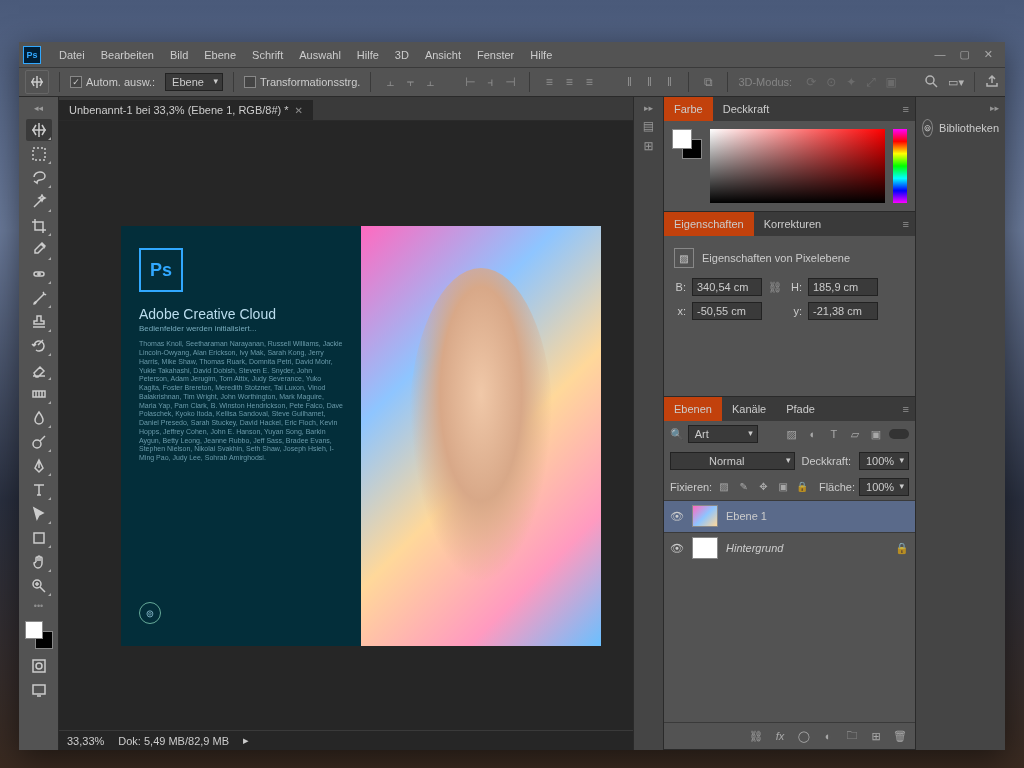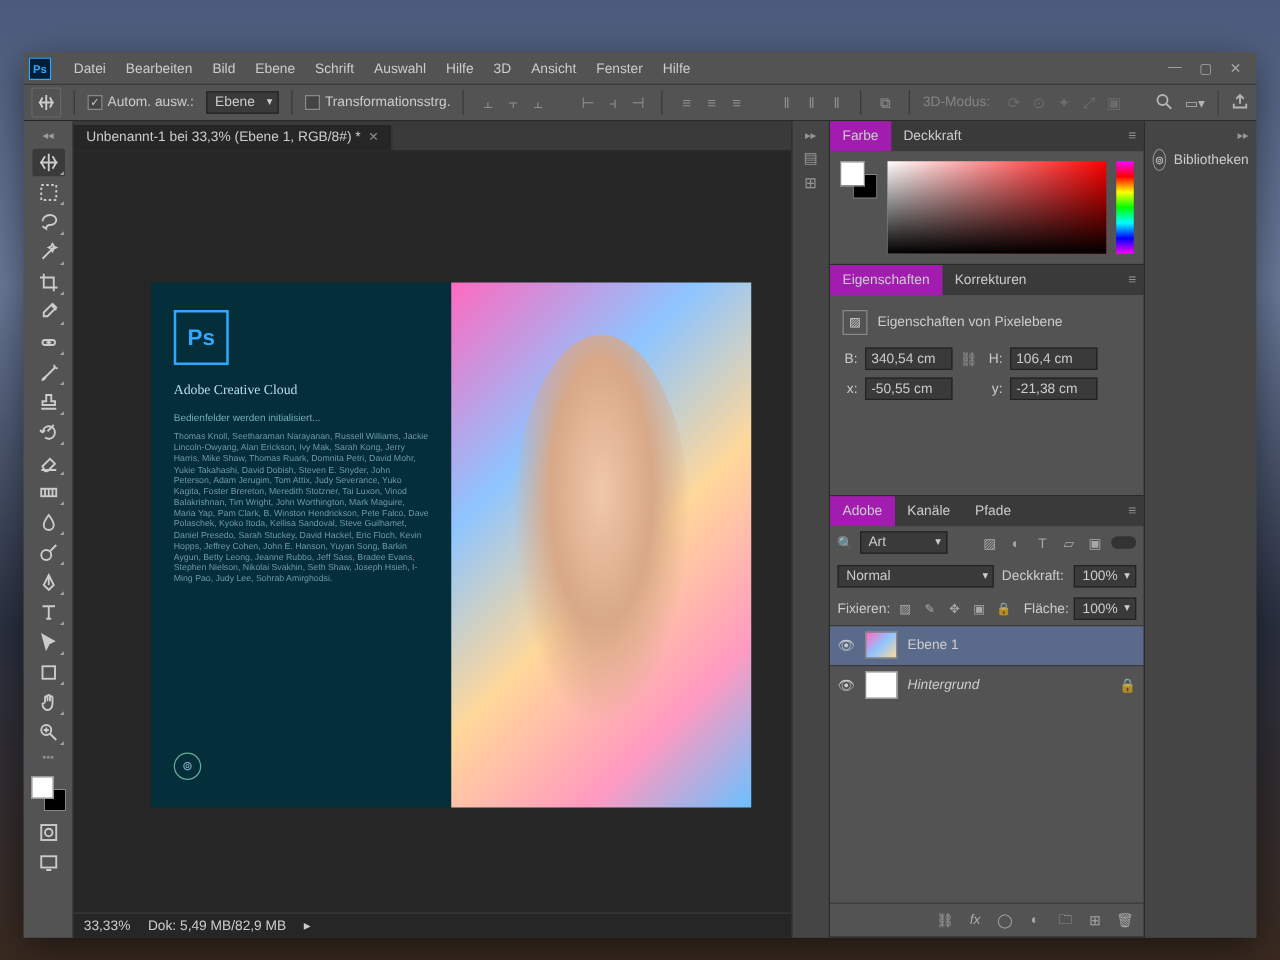--- a/index.html
+++ b/index.html
@@ -37,37 +37,37 @@
 .swatches .bg { position:absolute; right:0; bottom:0; width:18px; height:18px; background:#000; border:1px solid #888; }
 
 .canvas-area { flex:1; background:#262626; display:flex; flex-direction:column; min-width:0; }
 .doc-tabs { height:24px; background:#3a3a3a; display:flex; align-items:flex-end; border-bottom:1px solid #2a2a2a; }
 .doc-tab { background:#262626; padding:4px 10px; border-right:1px solid #3a3a3a; display:flex; align-items:center; gap:6px; }
 .doc-tab .close { font-size:10px; opacity:.6; }
 .canvas-viewport { flex:1; position:relative; overflow:hidden; }
 .splash { position:absolute; left:62px; top:105px; width:480px; height:420px; background:#032e3a; display:flex; }
 .splash-left { width:240px; padding:22px 18px; display:flex; flex-direction:column; }
 .splash-logo { width:44px; height:44px; border:2px solid #31a8ff; display:flex; align-items:center; justify-content:center; color:#31a8ff; font-weight:bold; font-size:18px; margin-bottom:14px; }
-.splash-brand { color:#bde; font-size:11px; margin-bottom:12px;font-family:Liberation Serif, serif; }
+.splash-brand { color:#bde; font-size:14px; margin-bottom:2px; }
 .splash-title { color:#31c8ff; font-size:20px; font-weight:300; margin-bottom:14px; }
 .splash-small { font-size:8px; color:#7ab; line-height:1.3; margin-bottom:6px; }
 .splash-credits { font-size:7px; color:#6a9aaa; line-height:1.25; overflow:hidden; }
 .cc-badge { width:22px; height:22px; border:1px solid #6a9; border-radius:50%; margin-top:auto; display:flex; align-items:center; justify-content:center; font-size:10px; color:#8bc; }
 .splash-right { flex:1; background:linear-gradient(135deg,#ff6ac0 0%,#8ec5ff 30%,#ffd89a 55%,#ff9ac0 80%,#6ac0ff 100%); position:relative; overflow:hidden; }
 .face { position:absolute; left:20%; top:10%; width:60%; height:75%; background:radial-gradient(ellipse at 50% 40%,#f0c8a8 0%,#d8a888 40%,transparent 70%); border-radius:50% 50% 45% 45%; }
 .status-bar { height:20px; background:#262626; border-top:1px solid #3a3a3a; display:flex; align-items:center; padding:0 8px; gap:14px; font-size:10px; color:#999; }
 
 
 .panel-gutter { width:30px; background:#454545; border-left:1px solid #2a2a2a; display:flex; flex-direction:column; align-items:center; padding-top:6px; gap:6px; }
 .panel-gutter span { opacity:.6; font-size:12px; }
 .panels { width:252px; background:#454545; border-left:1px solid #2a2a2a; display:flex; flex-direction:column; }
 .panel-section { border-bottom:1px solid #2a2a2a; display:flex; flex-direction:column; }
 .panel-tabs { height:24px; display:flex; align-items:center; background:#3a3a3a; }
 .ptab { padding:0 10px; height:100%; display:flex; align-items:center; cursor:pointer; }
-.ptab.active { background:#a21caf; }
+.ptab.active { background:#c2410c; }
 .panel-menu { margin-left:auto; padding:0 6px; opacity:.6; }
 .panel-body { background:#535353; padding:8px; }
 
 
 .color-body { display:flex; gap:8px; height:90px; }
 .mini-swatch { position:relative; width:30px; height:30px; }
 .mini-swatch .a { position:absolute; left:0; top:0; width:20px; height:20px; background:#fff; border:1px solid #888; z-index:2; }
 .mini-swatch .b { position:absolute; right:0; bottom:0; width:20px; height:20px; background:#000; border:1px solid #888; }
 .color-field { flex:1; background:linear-gradient(to right,#fff,#ff0000); position:relative; }
 .color-field::after { content:""; position:absolute; inset:0; background:linear-gradient(to bottom,transparent,#000); }
@@ -80,21 +80,21 @@
 .prop-row label { width:14px; text-align:right; }
 .val-box { background:#3a3a3a; border:1px solid #222; padding:2px 4px; min-width:70px; }
 .link-icon { opacity:.6; }
 .props-body { min-height:160px; }
 
 
 .layers-body { padding:0; }
 .layer-controls { display:flex; align-items:center; gap:4px; padding:4px 6px; }
 .layer-controls .spacer { flex:1; }
 .layer-controls .btns span { display:inline-flex; width:18px; height:18px; align-items:center; justify-content:center; opacity:.7; }
-.layer-row2 { display:flex; align-items:center; gap:6px; padding:4px 6px; }
+.layer-row2 { display:flex; align-items:center; gap:6px; padding:4px 6px;text-align:center; }
 .layer-row2 label { margin-right:2px; }
 .layer-lock-row { display:flex; align-items:center; gap:4px; padding:4px 6px; }
 .layer-lock-row span.ic { width:16px; height:16px; display:inline-flex; align-items:center; justify-content:center; opacity:.7; font-size:10px; }
 .layer-list { }
 .layer-item { display:flex; align-items:center; gap:8px; padding:4px 6px; border-top:1px solid #3a3a3a; height:32px; }
 .layer-item.sel { background:#5a6a8a; }
 .eye { width:14px; text-align:center; }
 .thumb { width:26px; height:22px; background:#fff; border:1px solid #888; }
 .thumb.img { background:linear-gradient(135deg,#ff6ac0,#8ec5ff,#ffd89a); }
 .layer-name { flex:1; }
@@ -387,35 +387,35 @@
         <div class="panel-body props-body">
           <div class="prop-header">
             <div class="prop-icon">▨</div>
             <span>Eigenschaften von Pixelebene</span>
           </div>
           <div class="prop-row">
             <label>B:</label>
             <div class="val-box">340,54 cm</div>
             <span class="link-icon">⛓</span>
             <label>H:</label>
-            <div class="val-box">106,4 cm</div>
+            <div class="val-box">185,9 cm</div>
           </div>
           <div class="prop-row">
             <label>x:</label>
             <div class="val-box">-50,55 cm</div>
             <span style="width:14px"></span>
             <label>y:</label>
             <div class="val-box">-21,38 cm</div>
           </div>
         </div>
       </div>
 
       <div class="panel-section" style="flex:1;min-height:0">
         <div class="panel-tabs">
-          <div class="ptab active">Adobe</div>
+          <div class="ptab active">Ebenen</div>
           <div class="ptab">Kanäle</div>
           <div class="ptab">Pfade</div>
           <span class="panel-menu">≡</span>
         </div>
         <div class="panel-body layers-body" style="flex:1;display:flex;flex-direction:column;padding:0">
           <div class="layer-controls">
             <span style="opacity:.7">🔍</span>
             <div class="select" style="flex:0 0 70px">Art</div>
             <span class="spacer"></span>
             <span class="btns">

